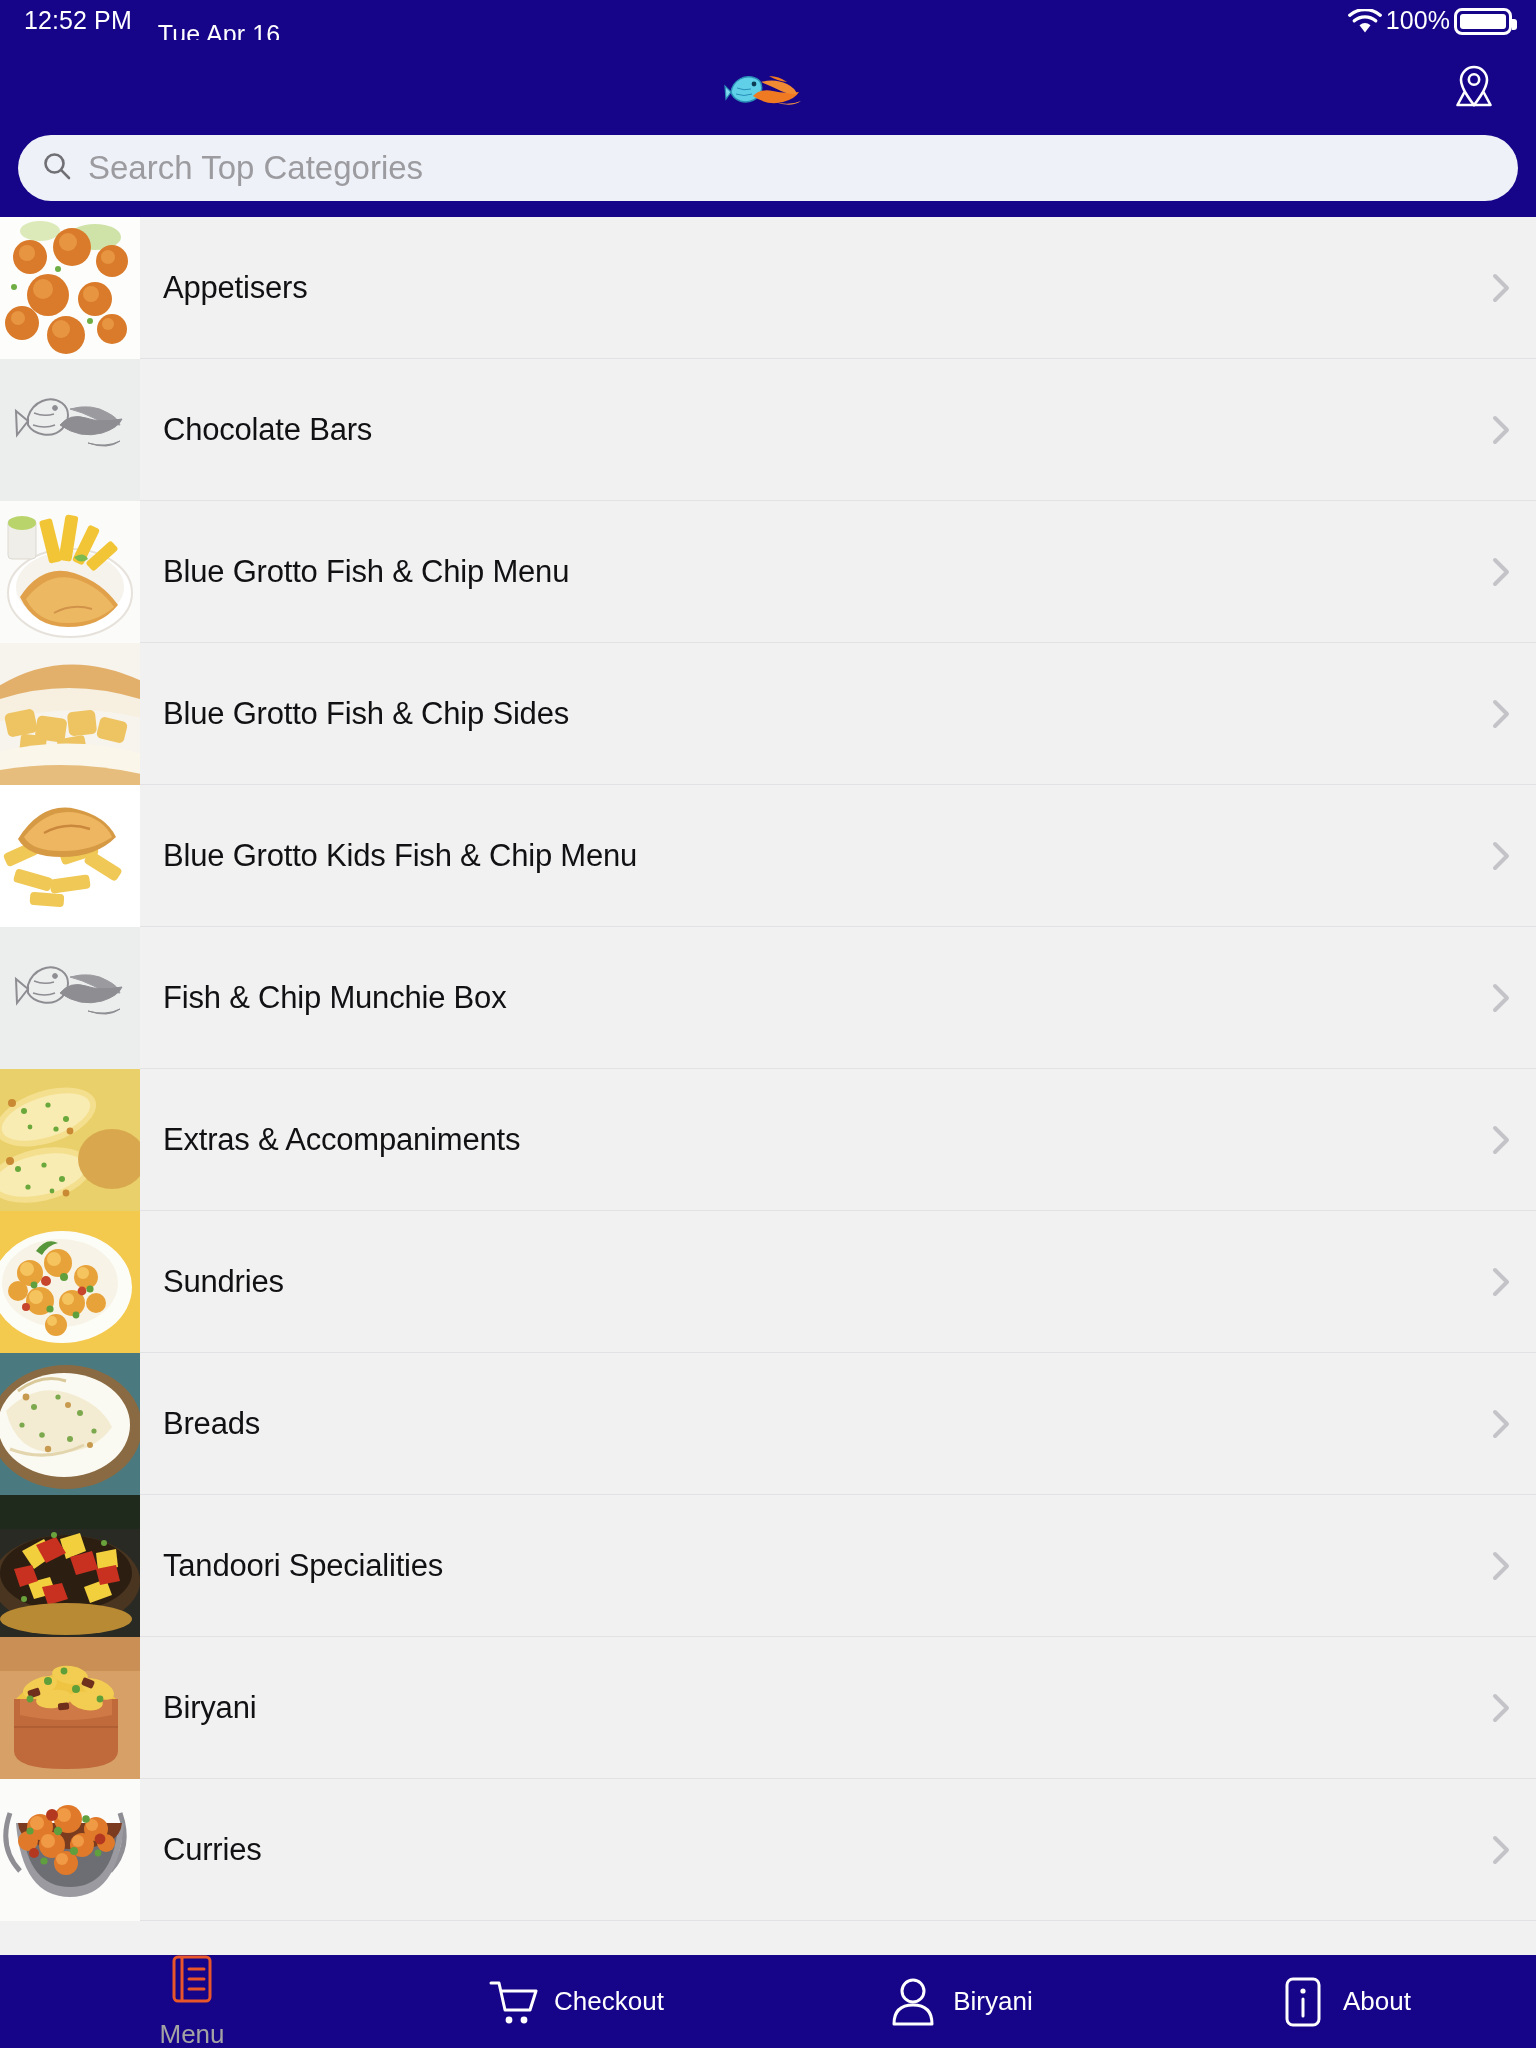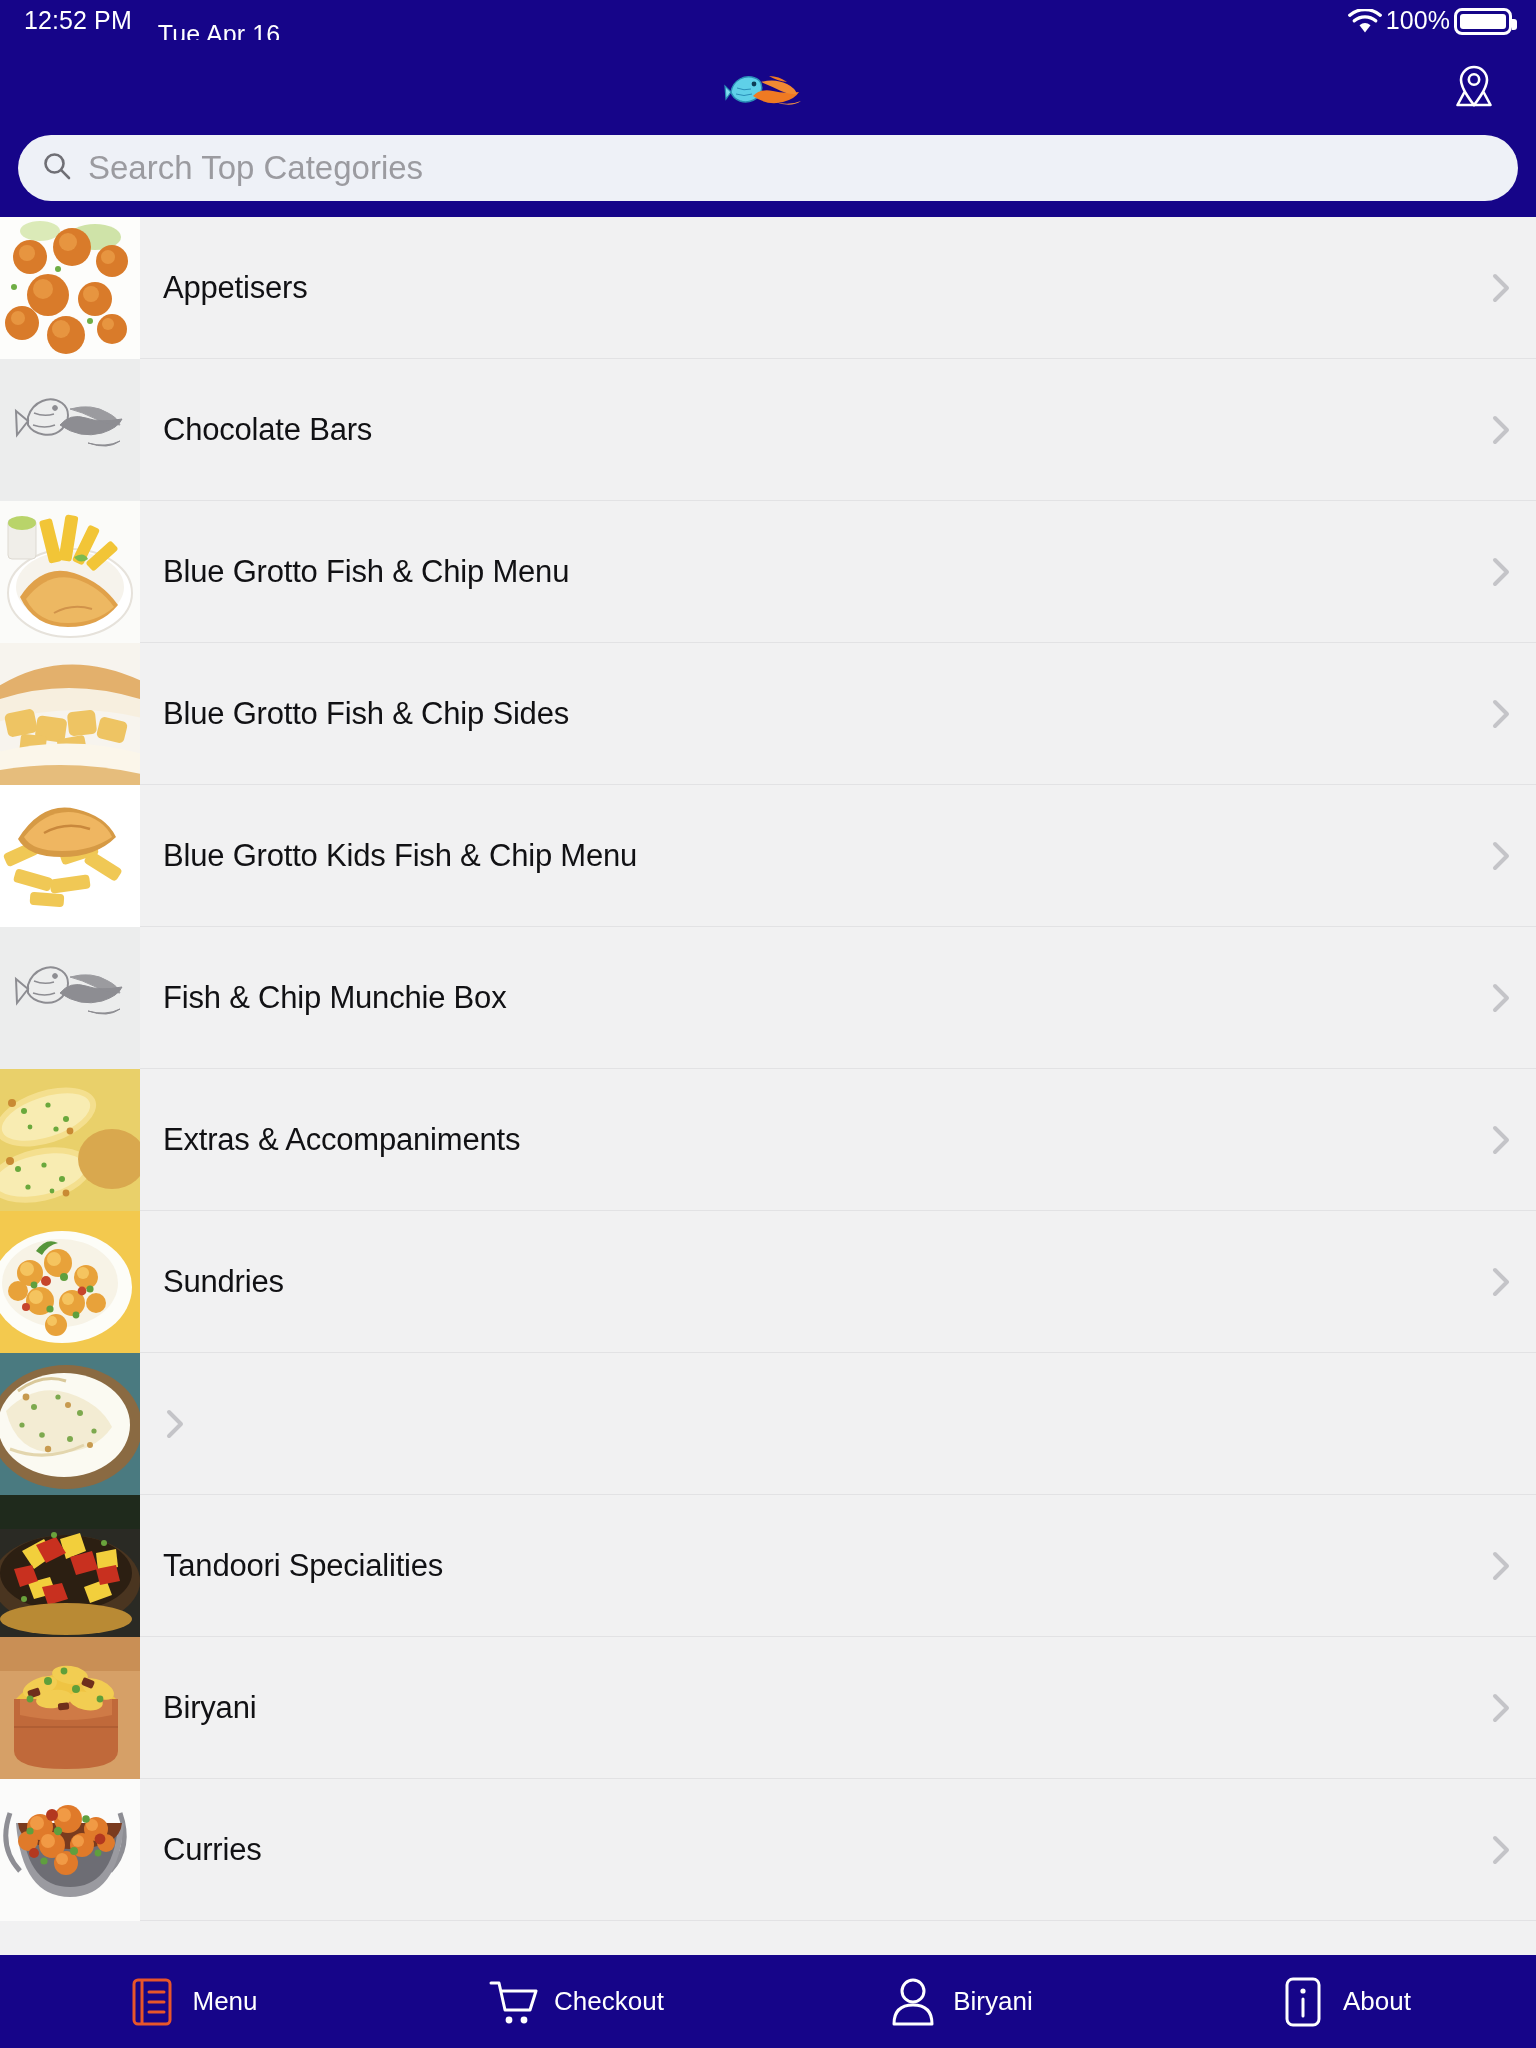--- a/index.html
+++ b/index.html
@@ -78,21 +78,21 @@
   
   .tabbar {
     height:93px; flex:0 0 93px; background:#160589;
     display:flex; align-items:center;
   }
   .tab {
     flex:1 1 0; height:100%;
     display:flex; align-items:center; justify-content:center; gap:14px;
     color:#ffffff; font-size:26px;
   }
-  .tab.active { color:#ffffff; }
+  .tab.active { color:#a3a3a3;flex-direction:column; }
   .tab-ico { width:52px; height:52px; display:flex; align-items:center; justify-content:center; }
 </style>
 </head>
 <body>
 
 <div class="phone">
 
   <div class="statusbar">
     <span class="sb-time">12:52 PM</span>
     <span class="sb-date">Tue Apr 16</span>
@@ -420,20 +420,21 @@
             <circle cx="94" cy="78" r="2.6"></circle>
           </g>
           <g fill="#c79a4f">
             <circle cx="26" cy="44" r="3.4"></circle>
               <circle cx="68" cy="52" r="3"></circle>
               <circle cx="48" cy="96" r="3.2"></circle>
             <circle cx="90" cy="92" r="3"></circle>
           </g>
         </svg>
       </span>
+      <span class="row-label">Breads</span>
       <span class="chev">
         <svg viewBox="0 0 24 40" width="24" height="40">
             <polyline points="6,8 18,20 6,32" fill="none" stroke="#c4c4c8" stroke-width="4" stroke-linecap="round" stroke-linejoin="round"></polyline>
           </svg>
       </span>
     </div>
 
     <div class="row">
       <span class="thumb">
         <svg class="art" viewBox="0 0 140 142" preserveAspectRatio="xMidYMid slice">

